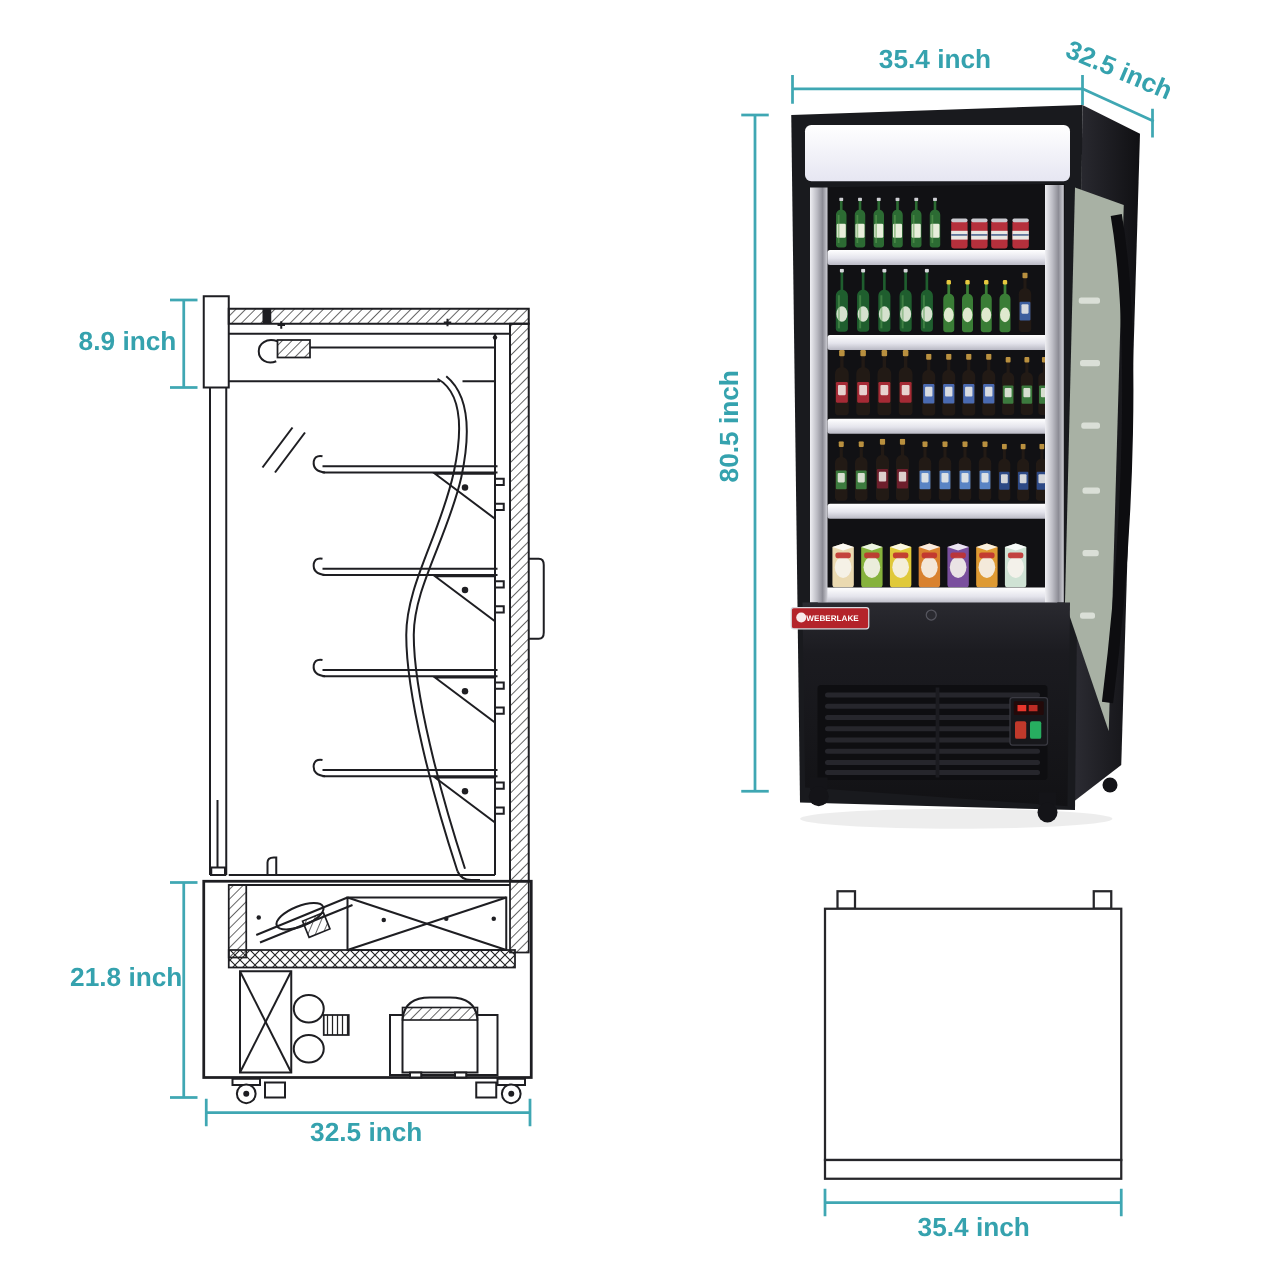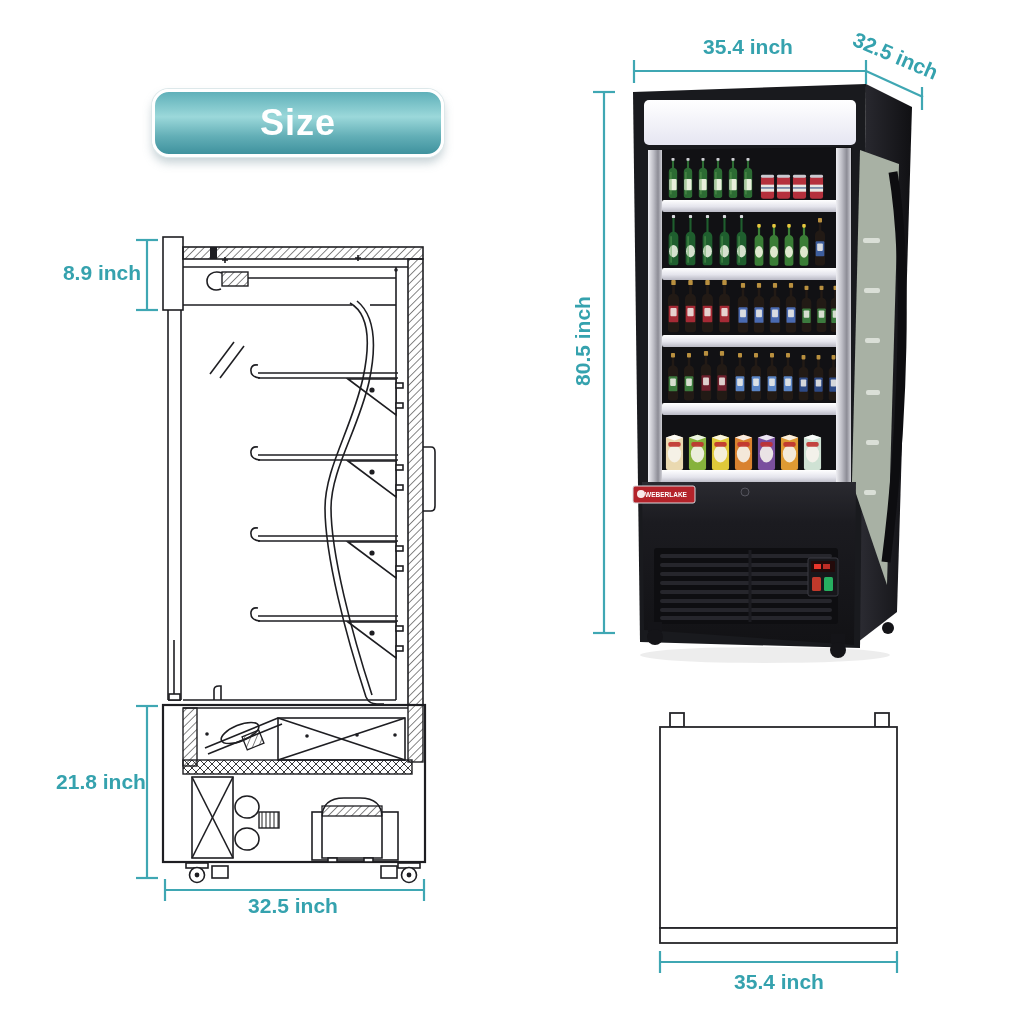--- a/index.html
+++ b/index.html
@@ -16,23 +16,20 @@
   .dim-text{fill:#35a2ae;font-size:21px;font-weight:bold;font-family:"Liberation Sans",sans-serif;}
   .dw{stroke:#1e1e22;fill:none;stroke-width:1.6;}
   .dwt{stroke:#1e1e22;fill:none;stroke-width:2.2;}
   .dwf{stroke:#1e1e22;fill:#ffffff;stroke-width:1.6;}
 </style>
 </head>
 <body>
 
 <div class="canvas">
 
-  <div class="size-badge">
-    <span>Size</span>
-  </div>
 
   <svg width="1024" height="1024" viewBox="0 0 1024 1024">
     <defs>
       <pattern id="hatch" width="5.5" height="5.5" patternUnits="userSpaceOnUse" patternTransform="rotate(45)">
         <line x1="0" y1="0" x2="0" y2="5.5" stroke="#222" stroke-width="1.1"></line>
       </pattern>
       <pattern id="xhatch" width="8" height="8" patternUnits="userSpaceOnUse">
         <path d="M0,8 L8,0 M0,0 L8,8" stroke="#222" stroke-width="0.9" fill="none"></path>
       </pattern>
       <pattern id="vlines" width="4" height="4" patternUnits="userSpaceOnUse">

